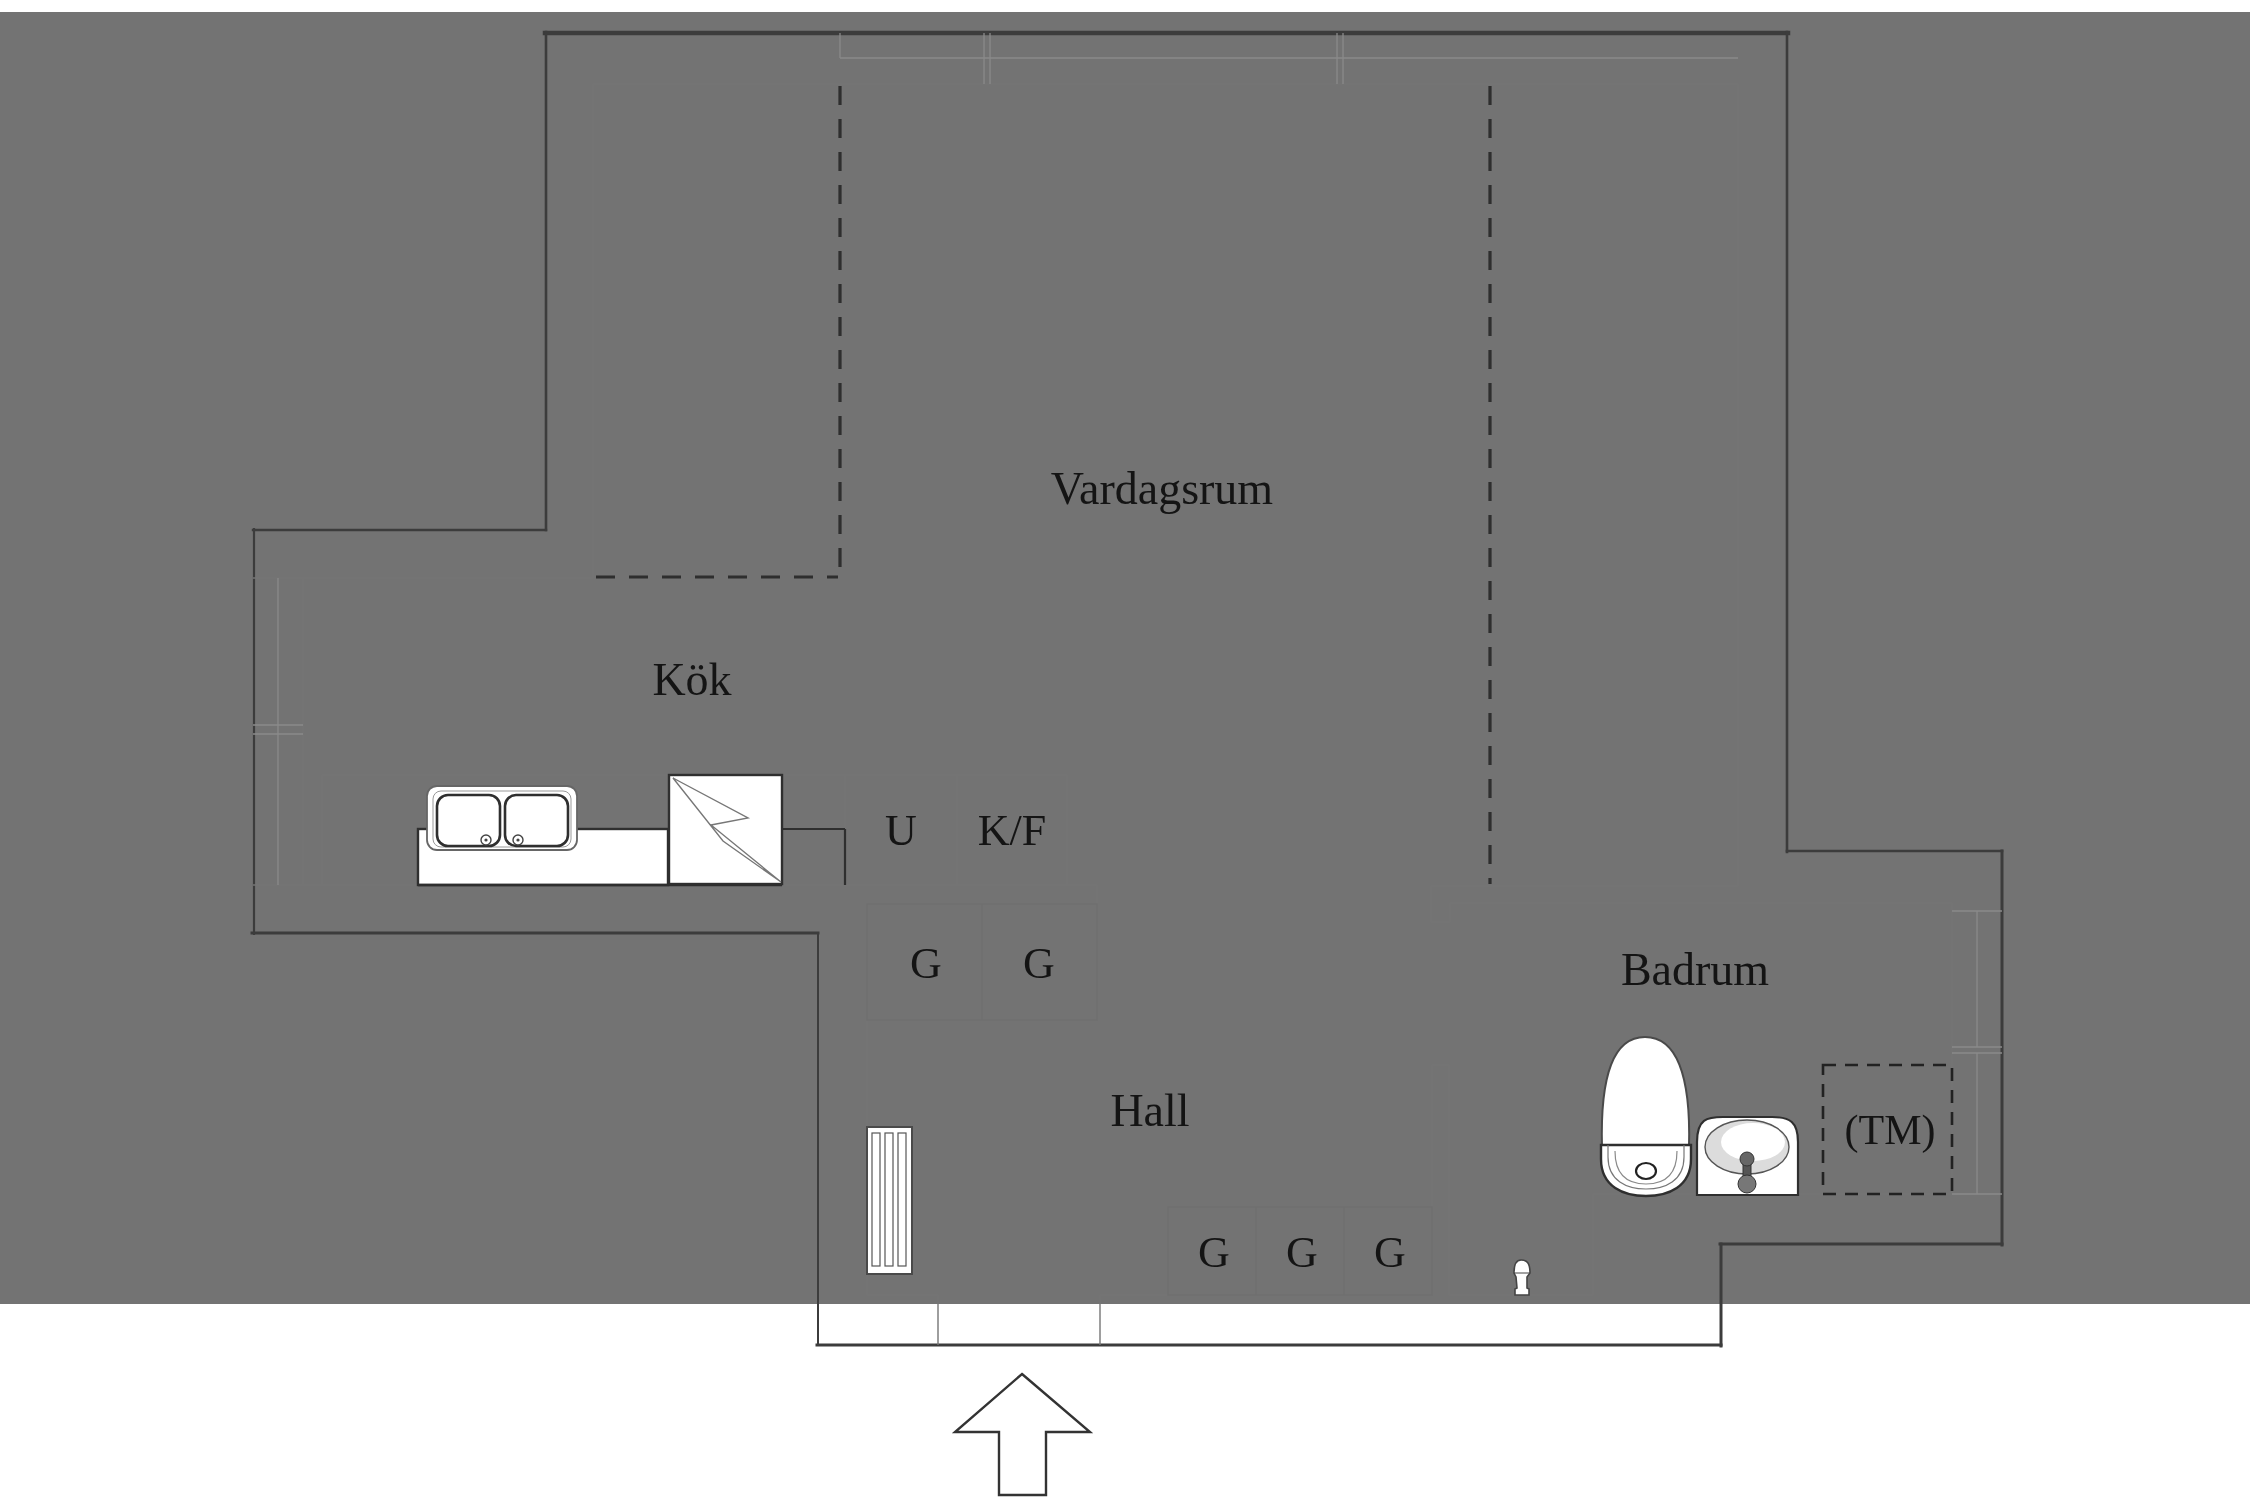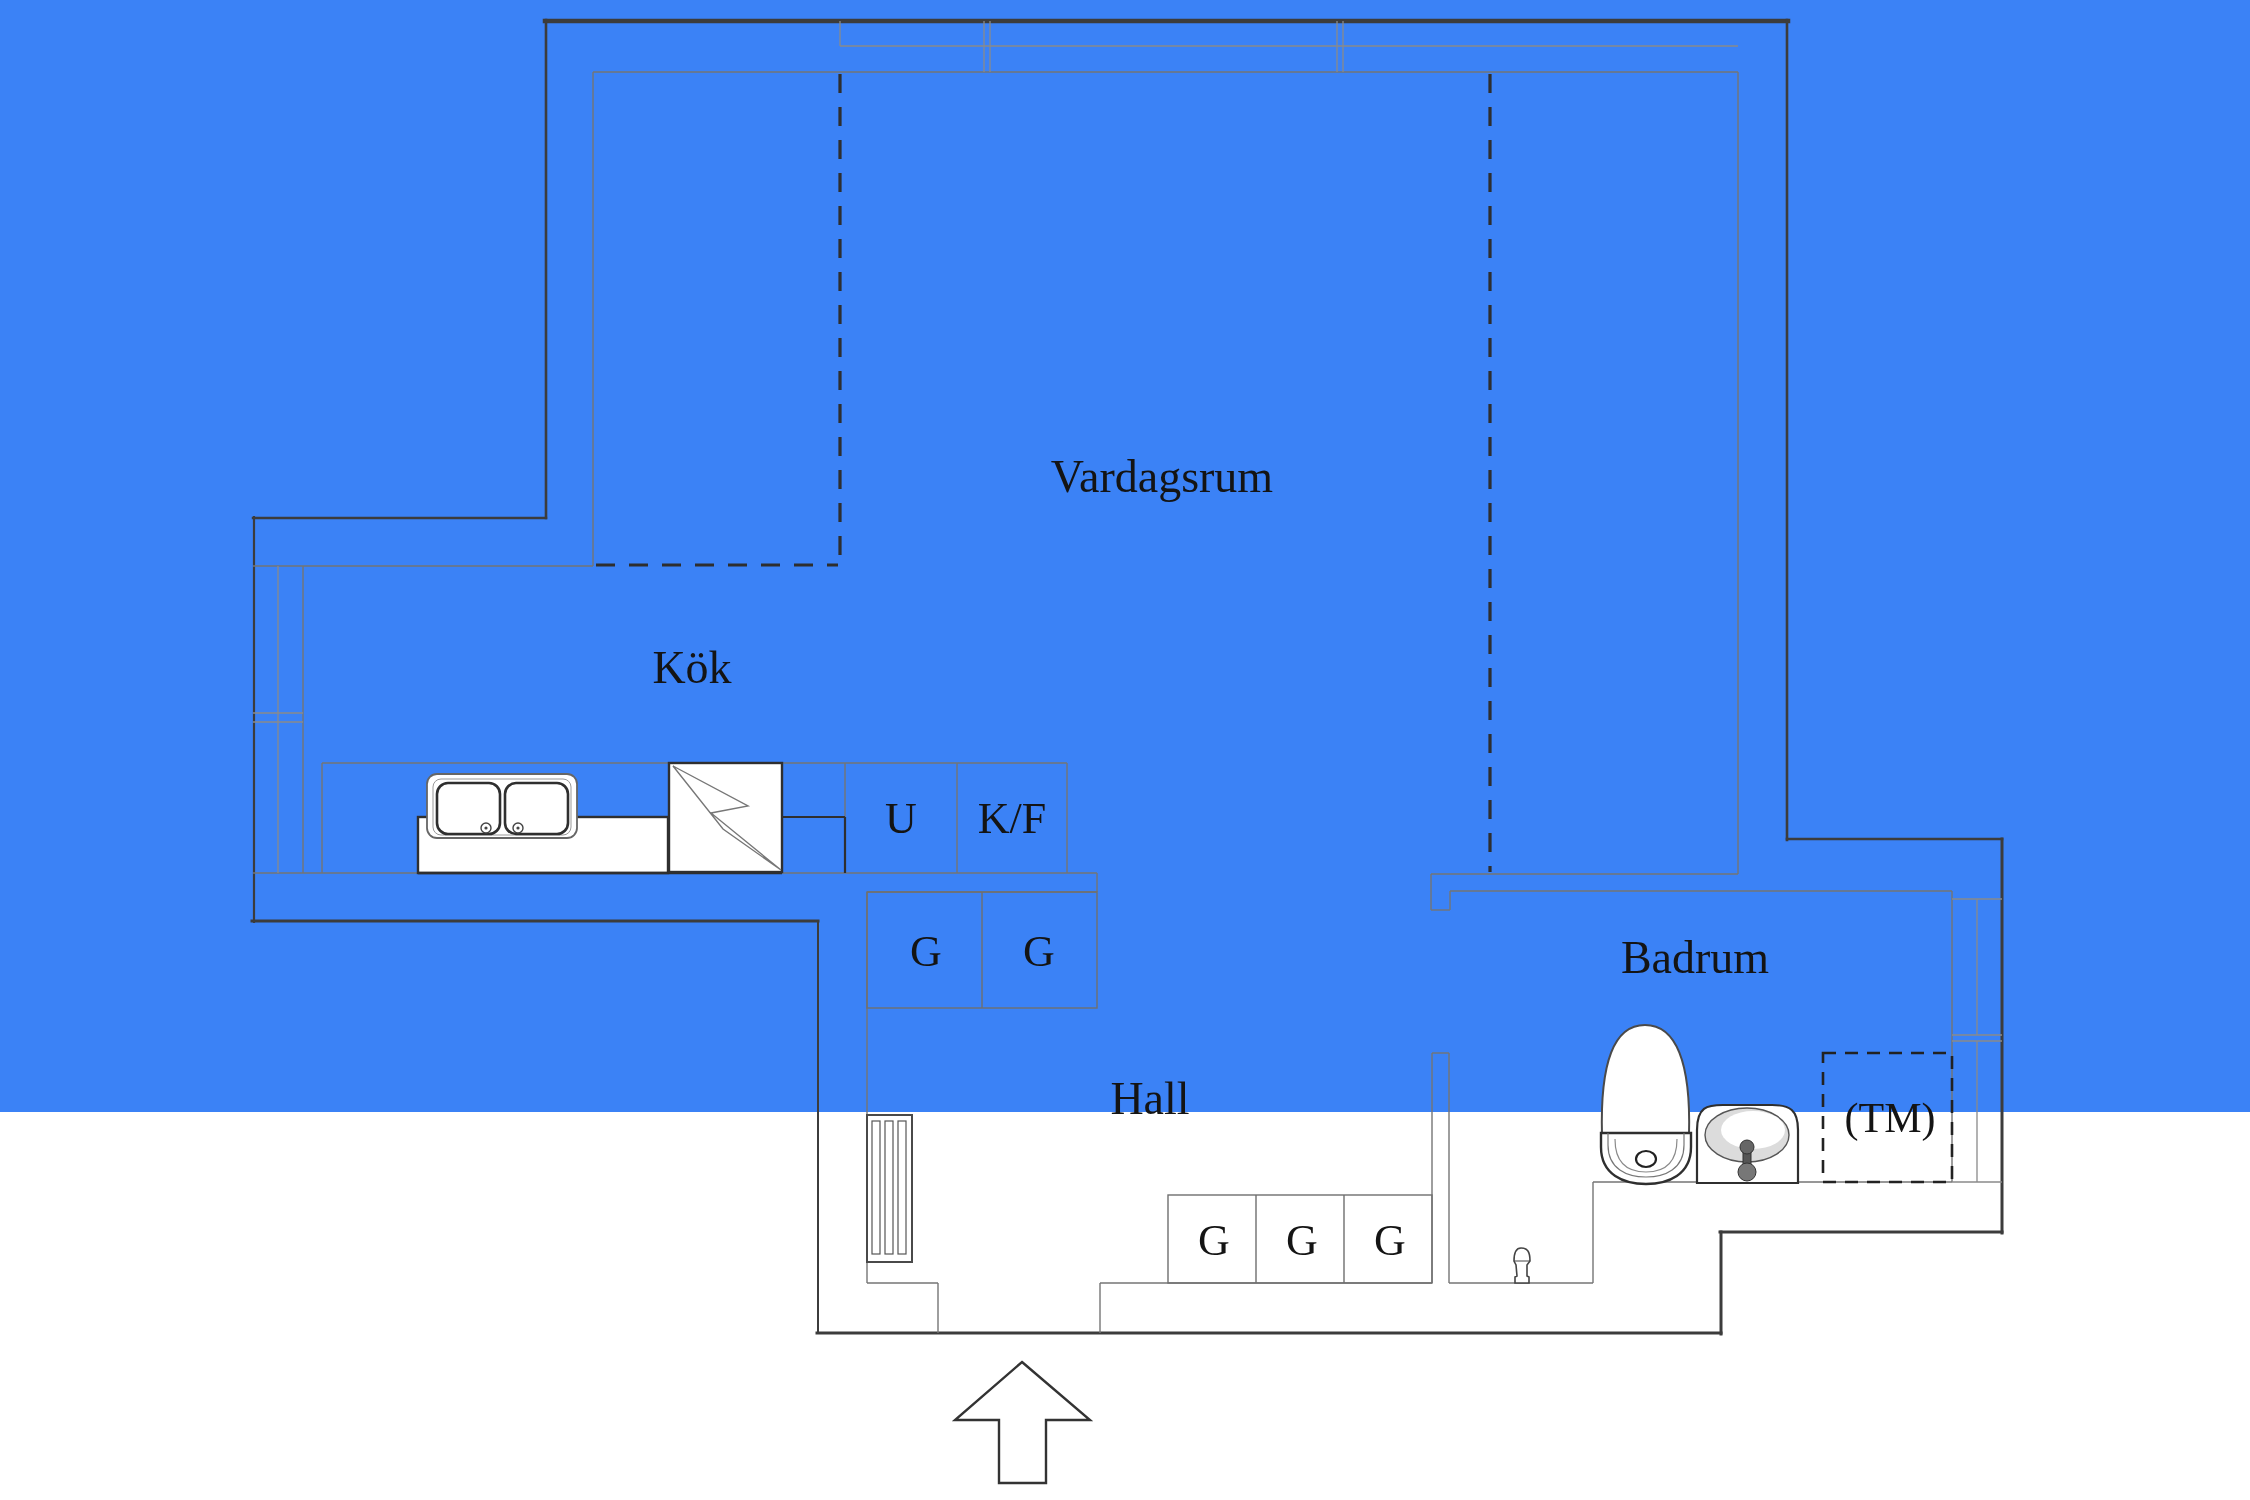--- a/index.html
+++ b/index.html
@@ -6,22 +6,23 @@
     margin: 0;
     padding: 0;
     width: 2250px;
     height: 1500px;
     background: #ffffff;
     font-family: "Liberation Serif", "DejaVu Serif", serif;
   }
   #plan-wrap {
     position: relative;
     width: 2250px;
-    height: 1112px;
-    background: #3b82f6;
+    height: 1292px;
+    background: #737373;
+    margin-top: 12px;
   }
   svg { display: block; }
   text {
     font-family: "Liberation Serif", "DejaVu Serif", serif;
     fill: #141414;
   }
   .room-label { font-size: 46px; }
   .fixture-label { font-size: 44px; }
   .tm-label { font-size: 42px; }
 </style>

